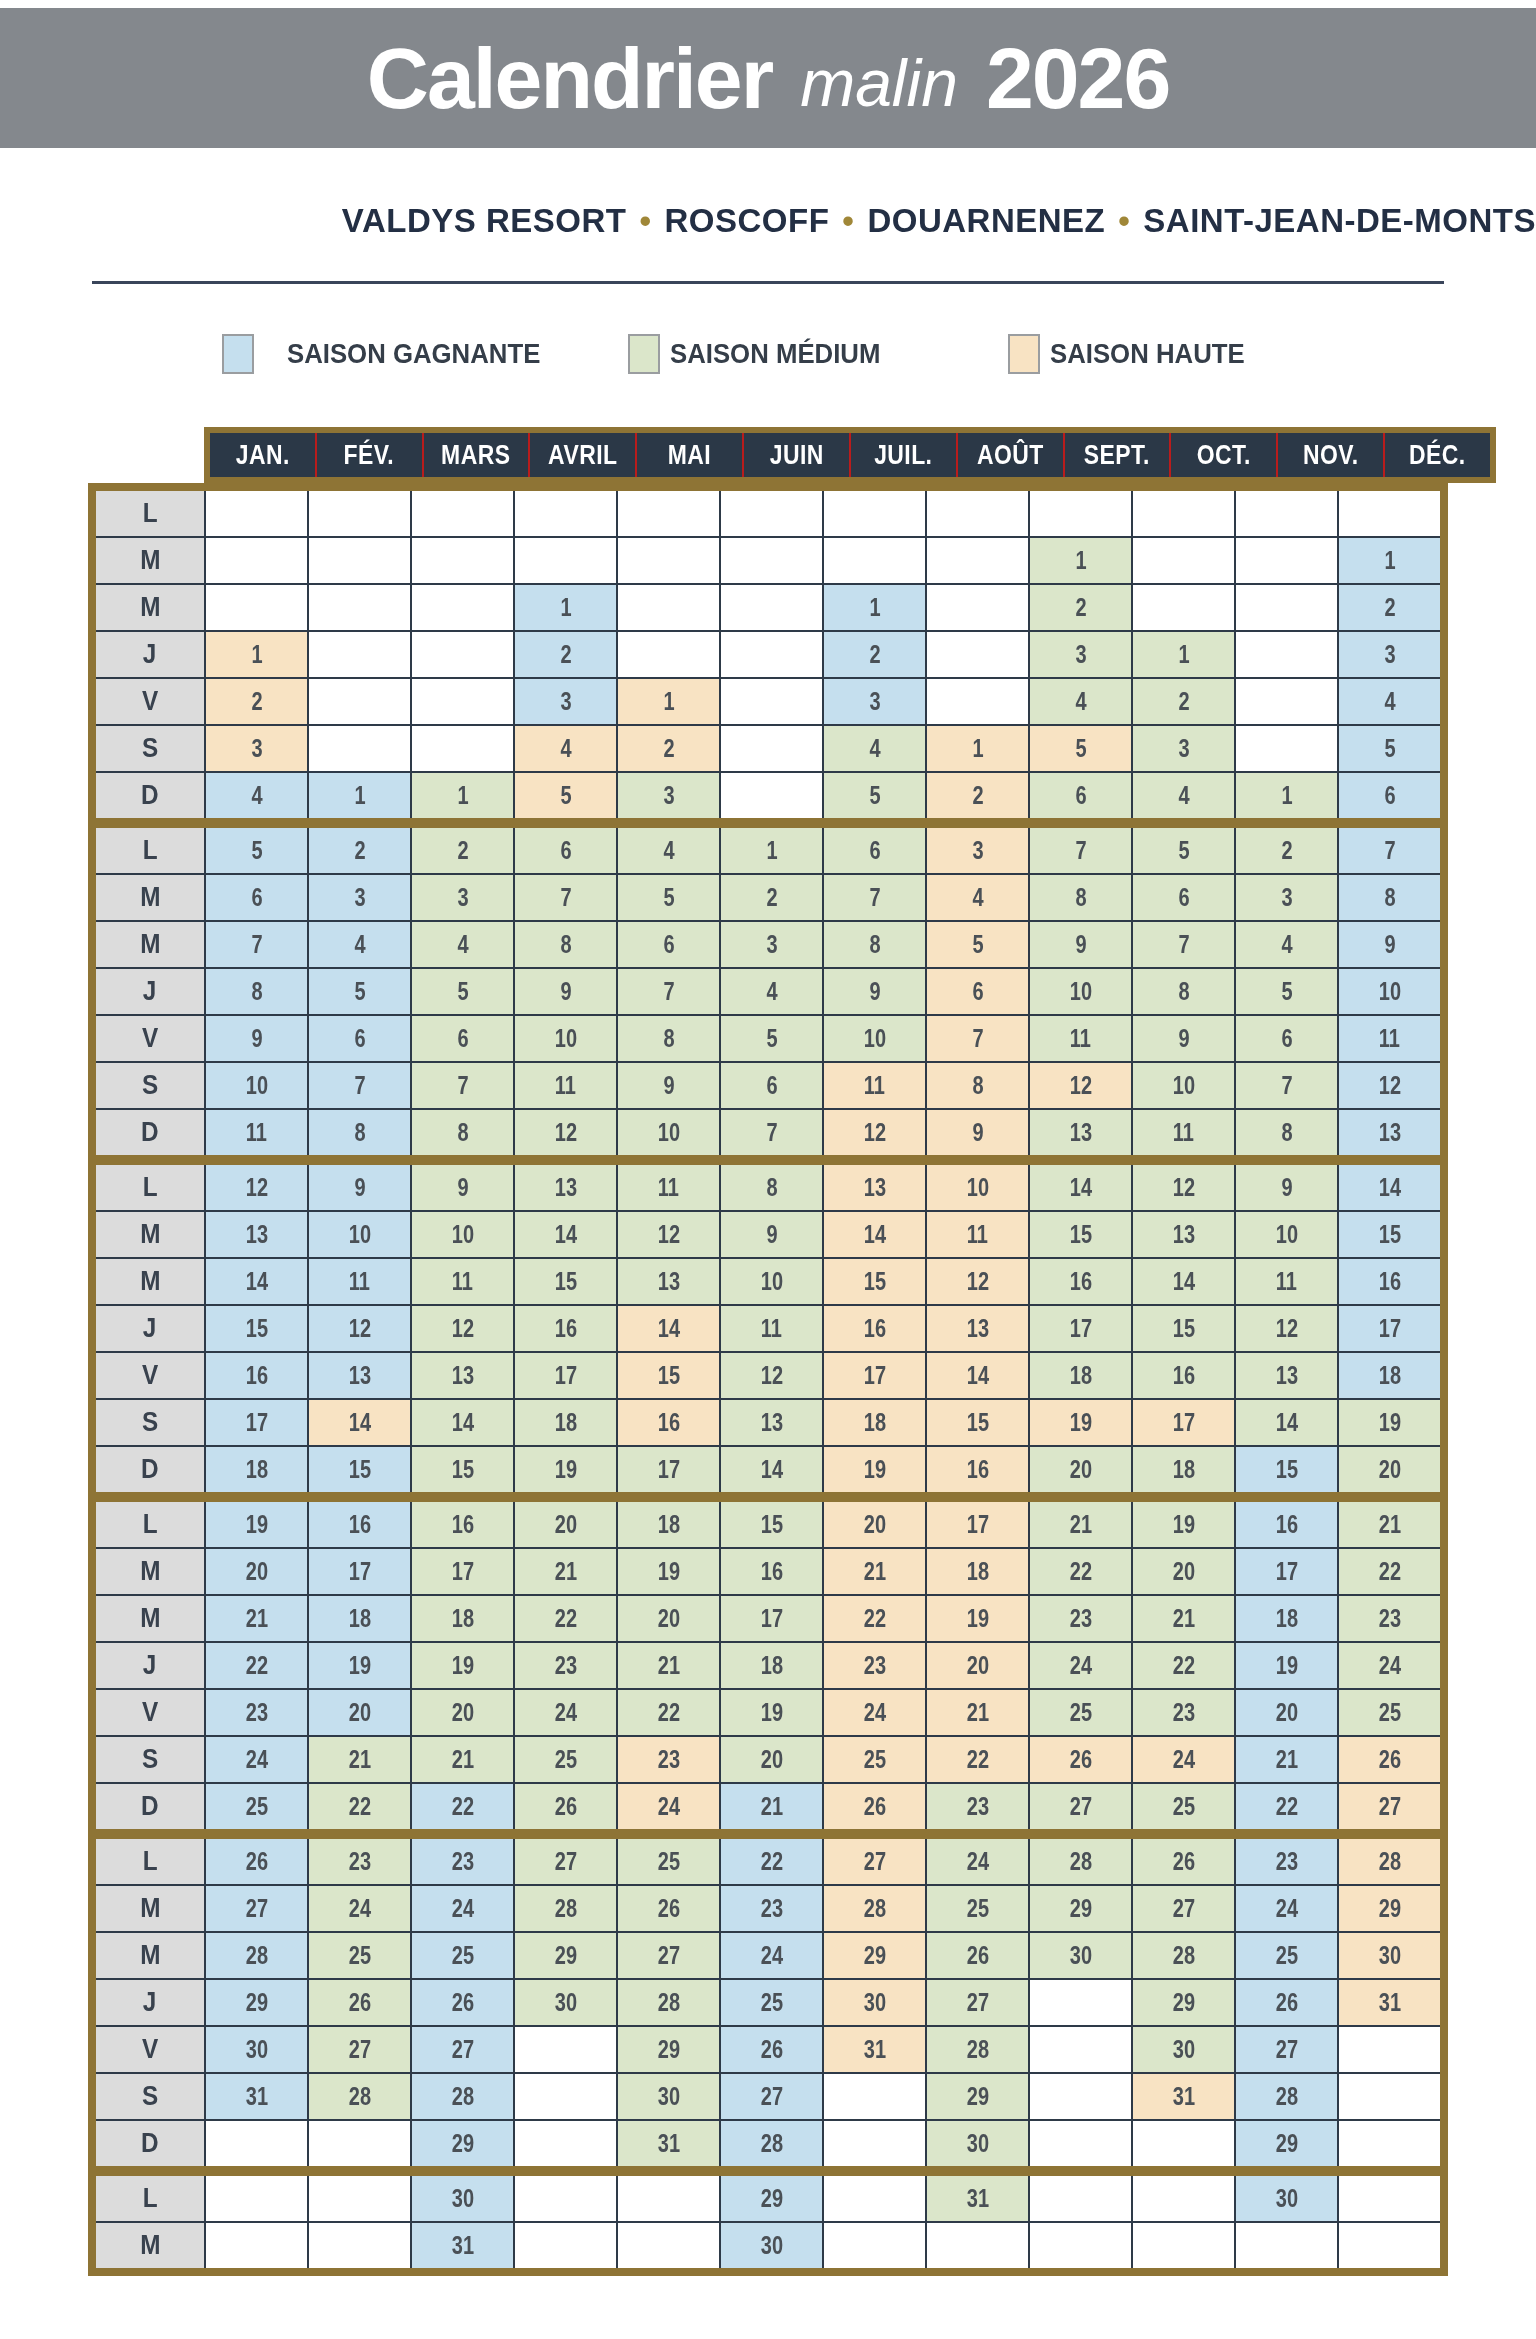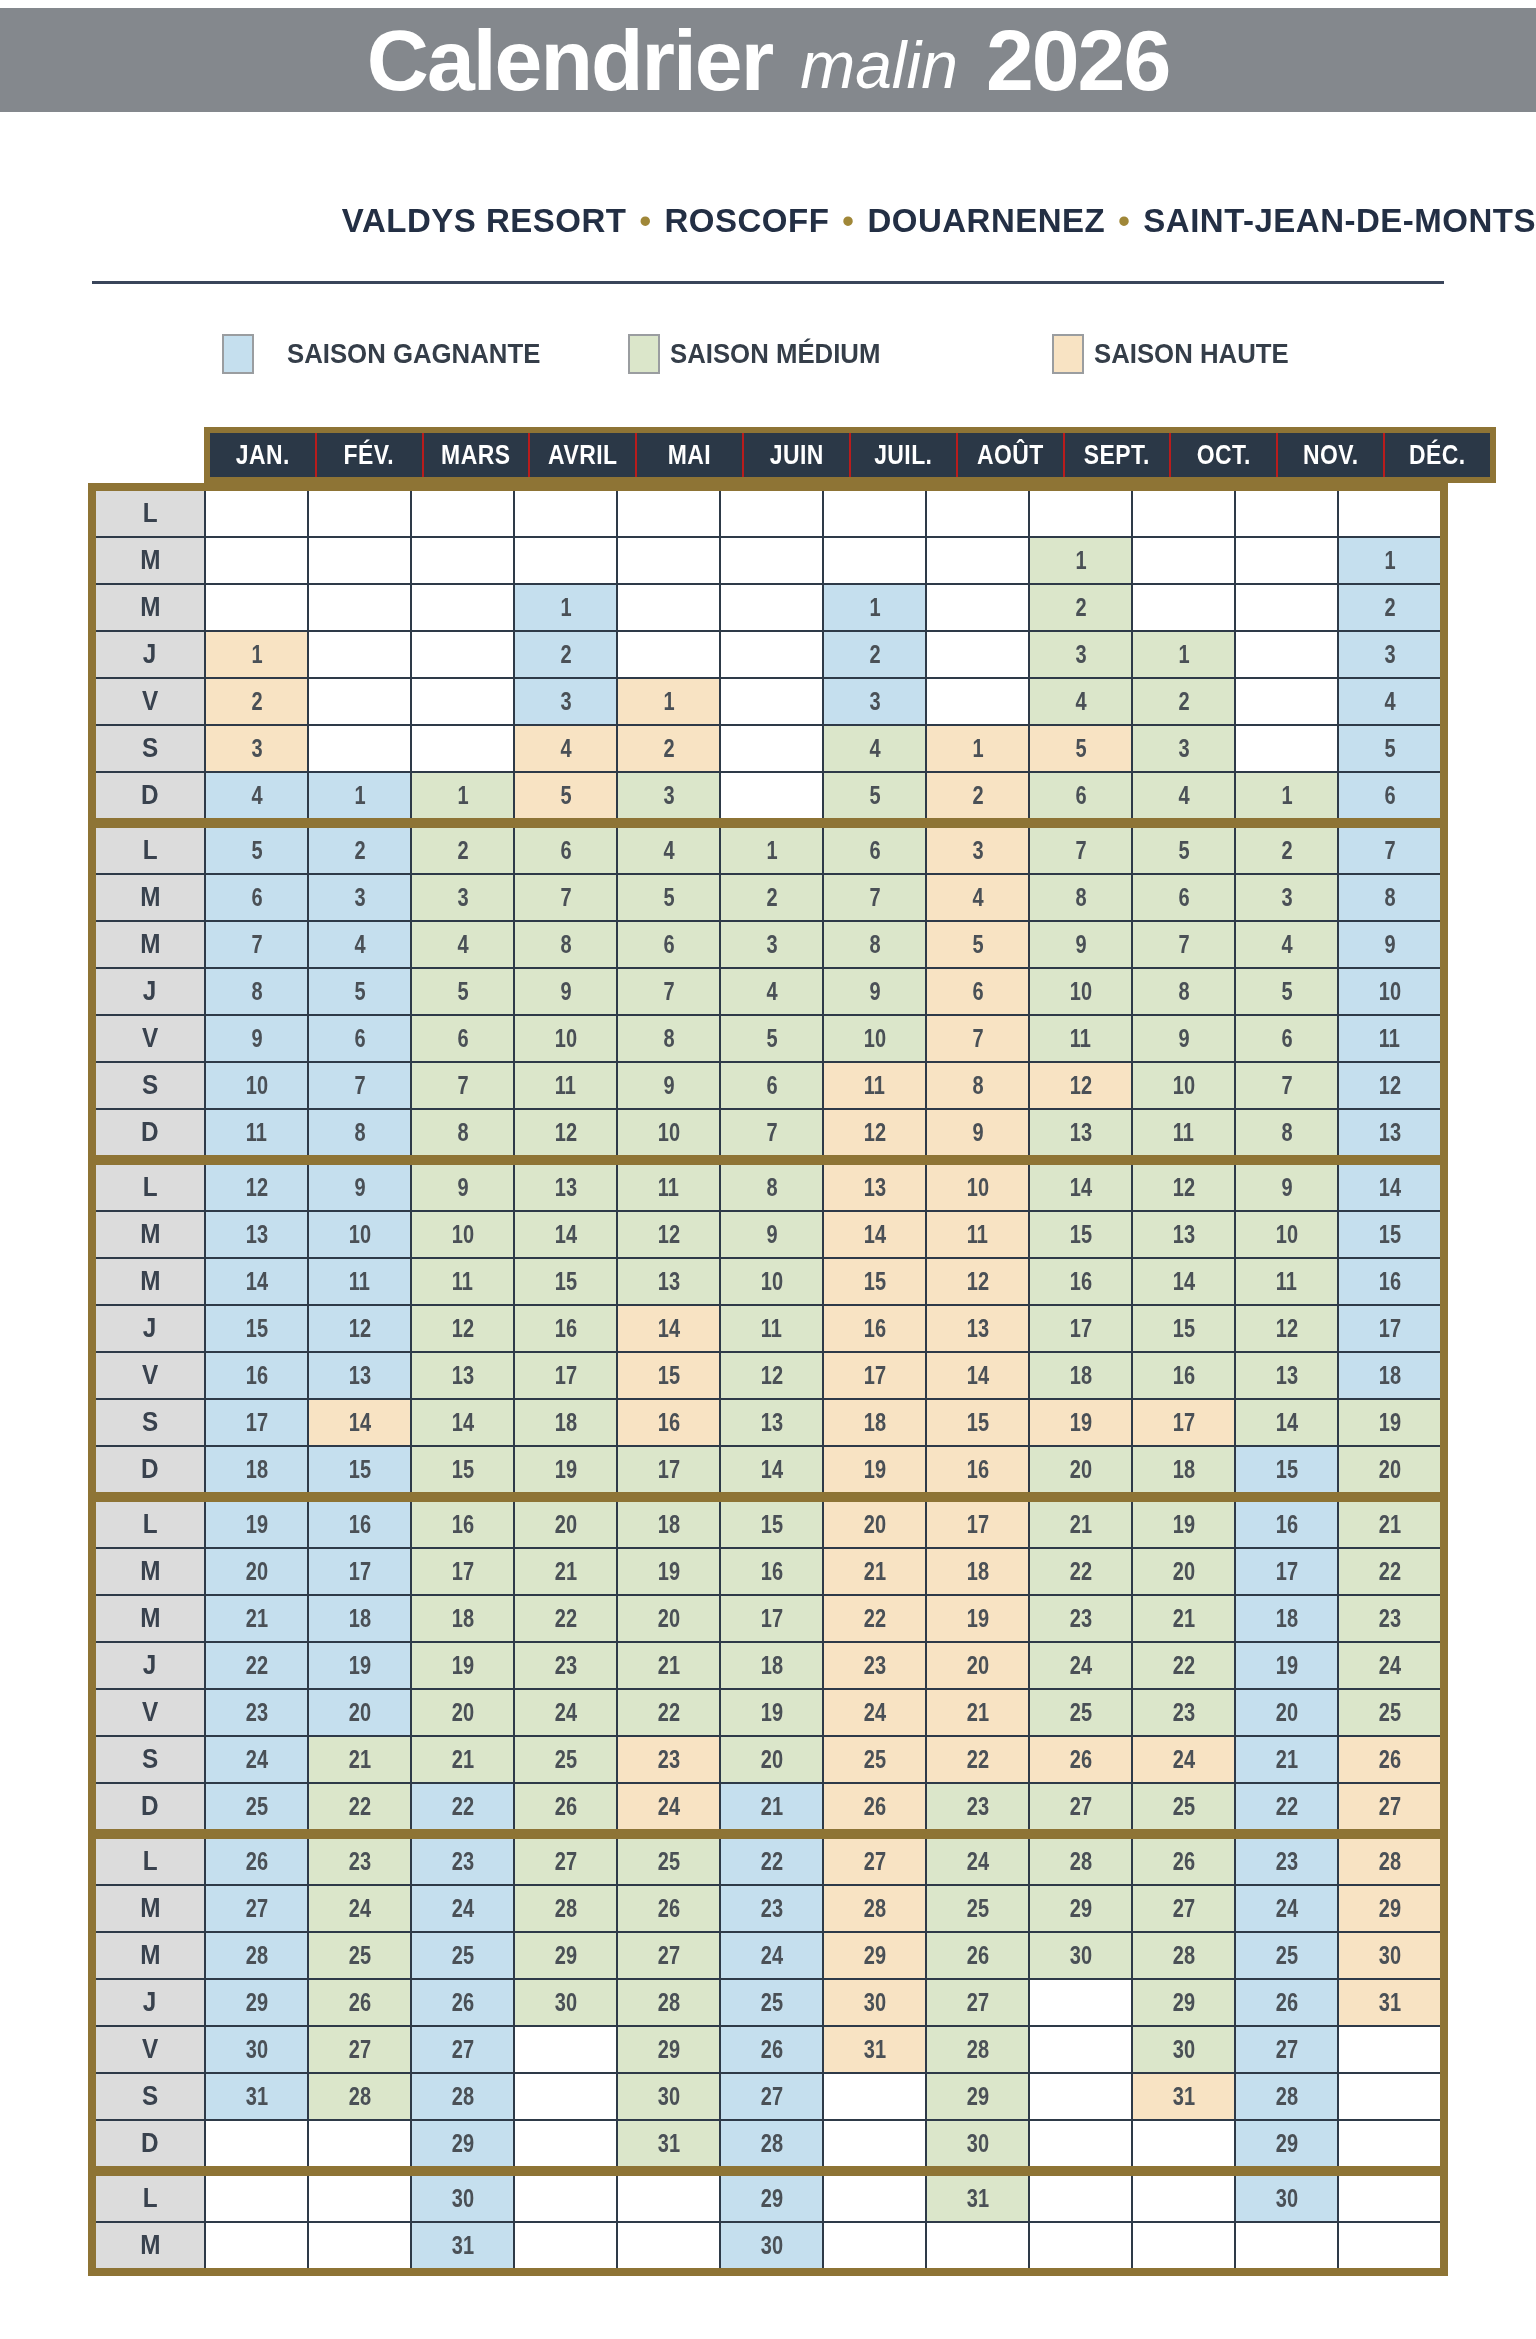--- a/index.html
+++ b/index.html
@@ -7,21 +7,21 @@
     --gold:#8E7435; --navy:#2B3847; --line:#2E3A48;
     --titlebar:#84888D; --graycell:#DCDCDC; --bullet:#A08738;
     --navytext:#232F44; --numtext:#4A5056;
   }
   html,body{margin:0;padding:0;}
   body{
     width:1536px;height:2339px;background:#fff;position:relative;
     font-family:"Liberation Sans",sans-serif;overflow:hidden;
   }
   .titlebar{
-    position:absolute;top:8px;left:0;width:1536px;height:104px;
+    position:absolute;top:8px;left:0;width:1536px;height:140px;
     background:var(--titlebar);display:flex;align-items:center;justify-content:center;gap:28px;
   }
   .title-word,.title-year{font-size:86px;font-weight:bold;color:#fff;letter-spacing:-2px;line-height:1;}
   .title-accent{font-family:Liberation Sans, sans-serif;font-style:italic;font-size:66px;color:#ffffff;line-height:1;margin-top:10px;}
   .subtitle{
     position:absolute;top:202px;left:0;width:1536px;text-align:right;
     font-size:33px;font-weight:bold;color:var(--navytext);letter-spacing:.5px;white-space:nowrap;
   }
   .subtitle .bullet{color:var(--bullet);margin:0 13px;}
   .rule{position:absolute;top:281px;left:92px;width:1352px;height:3px;background:#39455A;}
@@ -65,21 +65,21 @@
 
 <div class="legend">
     <div class="legend-item" style="left: 222px; gap: 33px;">
       <span class="swatch s-g"></span>
       <span class="legend-label">SAISON GAGNANTE</span>
     </div>
     <div class="legend-item" style="left: 628px;">
       <span class="swatch s-m"></span>
       <span class="legend-label">SAISON MÉDIUM</span>
     </div>
-    <div class="legend-item" style="left: 1052px;">
+    <div class="legend-item" style="left: 1008px;">
       <span class="swatch s-h"></span>
       <span class="legend-label">SAISON HAUTE</span>
     </div>
   </div>
 
 <div class="cal-header">
     <div class="mh-cell">
       <span class="mh-label">JAN.</span>
     </div>
     <div class="mh-cell">

